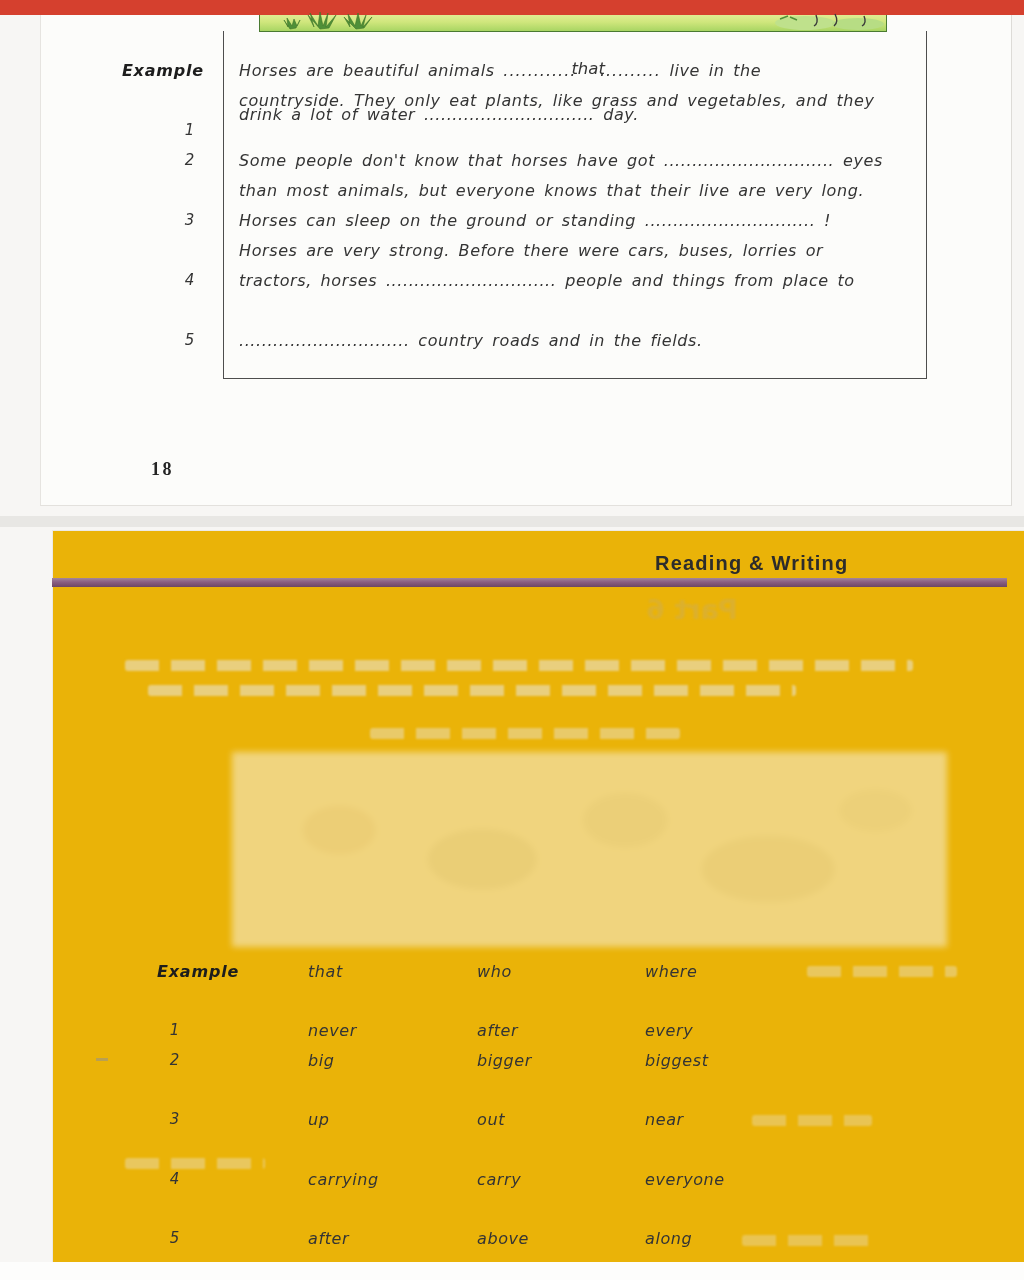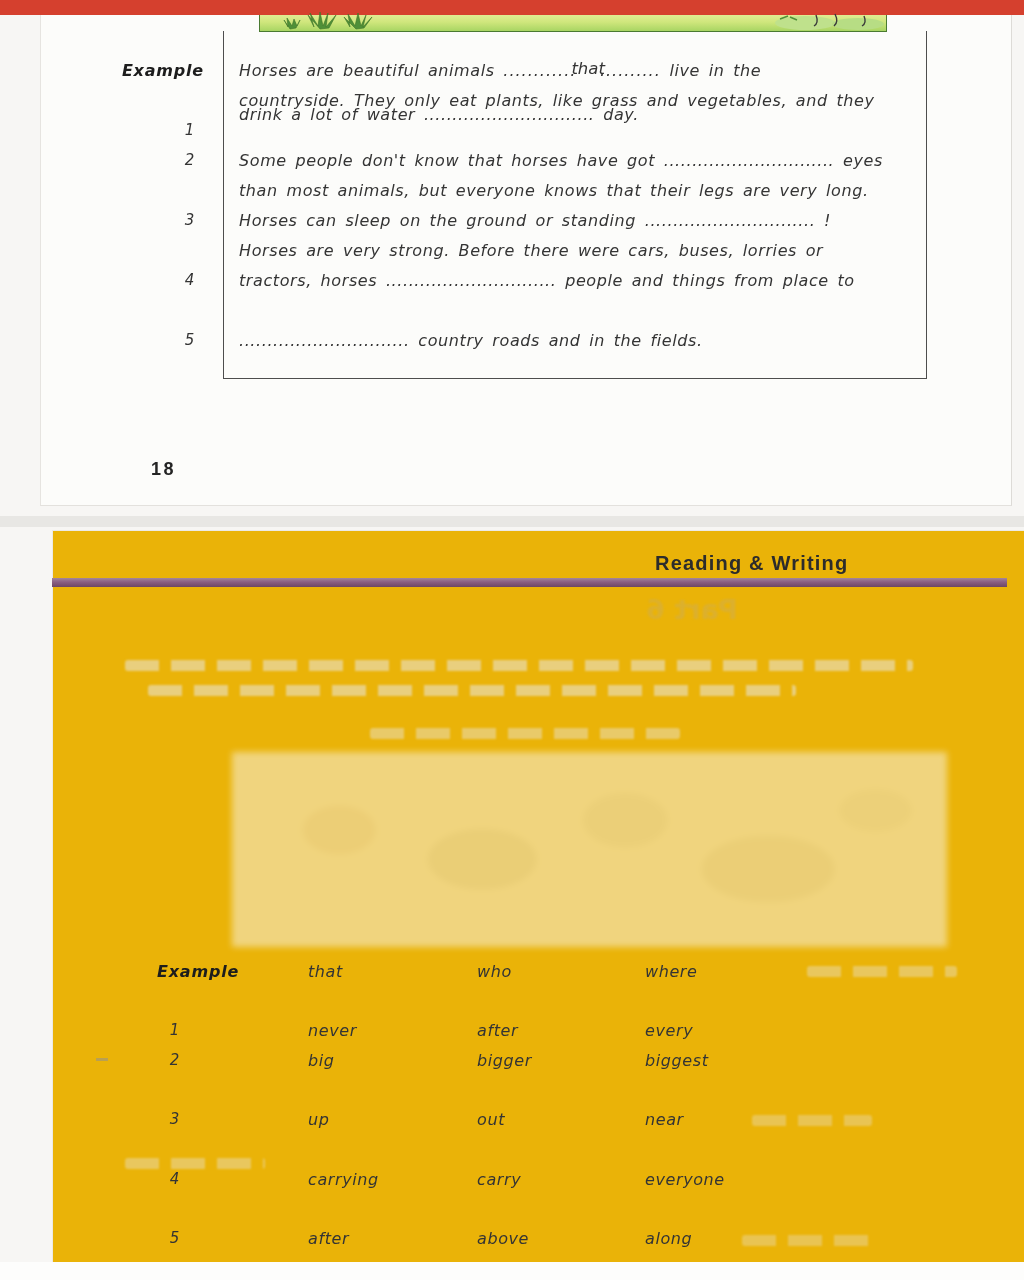--- a/index.html
+++ b/index.html
@@ -18,21 +18,21 @@
   #textbox{position:absolute;left:182px;top:16px;width:702px;height:347px;
     border-left:1px solid #4d4d4d;border-right:1px solid #4d4d4d;border-bottom:1px solid #4d4d4d;background:transparent;}
   .hand{font-family:"DejaVu Sans",sans-serif;font-style:italic;color:#343434;
     font-size:16px;letter-spacing:.6px;word-spacing:3px;white-space:nowrap;}
   .p1-line{position:absolute;left:198px;height:22px;}
   .p1-num{position:absolute;left:126px;width:28px;text-align:right;font-size:15px;}
   #example-label{position:absolute;left:58px;top:46px;width:105px;text-align:right;
     font-weight:bold;font-style:italic;font-size:16px;letter-spacing:.8px;color:#1d1d1d;}
   .ans{position:relative;top:-2px;margin:0 -5px;font-size:16.5px;letter-spacing:0;}
   .dots{letter-spacing:1px;word-spacing:0;}
-  #page-number{position:absolute;left:110px;top:444px;font-family:Liberation Sans, sans-serif;
+  #page-number{position:absolute;left:110px;top:444px;font-family:Liberation Serif, serif;
     font-weight:bold;font-size:18px;letter-spacing:2.5px;color:#242424;text-align:right;}
   
   #scan-gap{position:absolute;left:0;top:516px;width:1024px;height:11px;background:#e8e7e4;}
   
   #page2{position:absolute;left:12px;top:530px;width:976px;height:932px;background:#eab308;
     box-shadow:0 0 0 1px #eceae6 inset;margin-left:40px;}
   #rw-header{position:absolute;left:603px;top:22px;font-family:"Liberation Sans",sans-serif;
     font-weight:700;font-size:20px;letter-spacing:1.2px;color:#2c2c2c;}
   #accent-bar{position:absolute;left:0;top:48px;width:955px;height:9px;
     background:linear-gradient(to bottom,#a4869c 0%,#8a5f82 45%,#6e4765 100%);}
@@ -94,21 +94,21 @@
       <span>Horses are beautiful animals</span>
       <span class="dots">............</span><span class="ans">that</span><span class="dots">..........</span>
       <span>live in the</span>
     </div>
 
     <div class="p1-line hand" style="top:76px">countryside. They only eat plants, like grass and vegetables, and they</div>
     <div class="p1-num hand" style="top:106px">1</div>
     <div class="p1-line hand" style="top:90px">drink a lot of water .............................. day.</div>
     <div class="p1-num hand" style="top:136px">2</div>
     <div class="p1-line hand" style="top:136px">Some people don't know that horses have got .............................. eyes</div>
-    <div class="p1-line hand" style="top:166px">than most animals, but everyone knows that their legs are very long.</div>
+    <div class="p1-line hand" style="top:166px">than most animals, but everyone knows that their live are very long.</div>
     <div class="p1-num hand" style="top:196px">3</div>
     <div class="p1-line hand" style="top:196px">Horses can sleep on the ground or standing .............................. !</div>
     <div class="p1-line hand" style="top:226px">Horses are very strong. Before there were cars, buses, lorries or</div>
     <div class="p1-num hand" style="top:256px">4</div>
     <div class="p1-line hand" style="top:256px">tractors, horses .............................. people and things from place to</div>
     <div class="p1-num hand" style="top:316px">5</div>
     <div class="p1-line hand" style="top:316px">.............................. country roads and in the fields.</div>
 
     <div id="page-number">18</div>
   </div>

